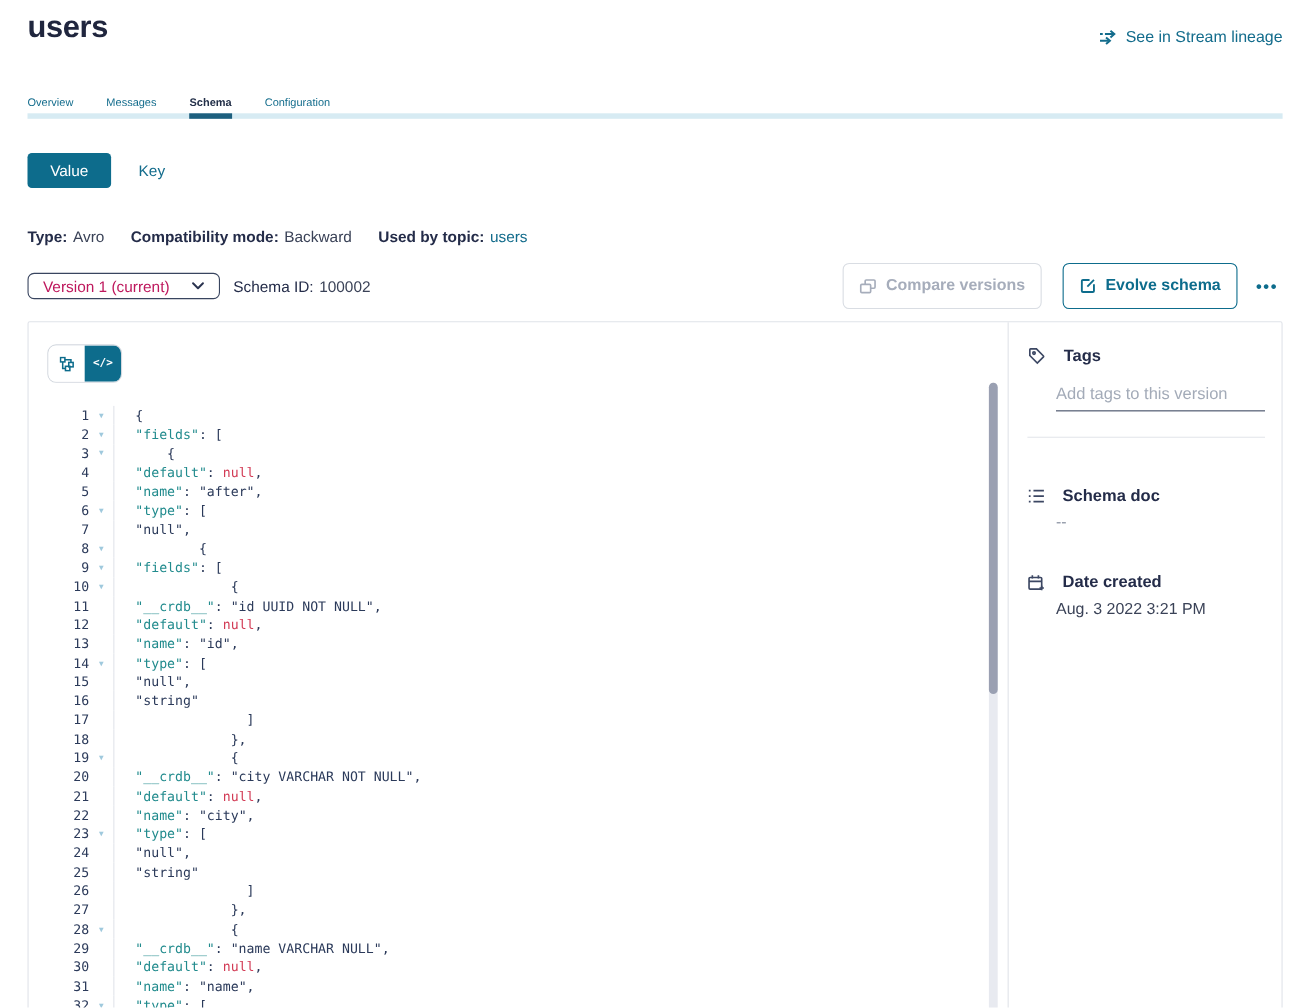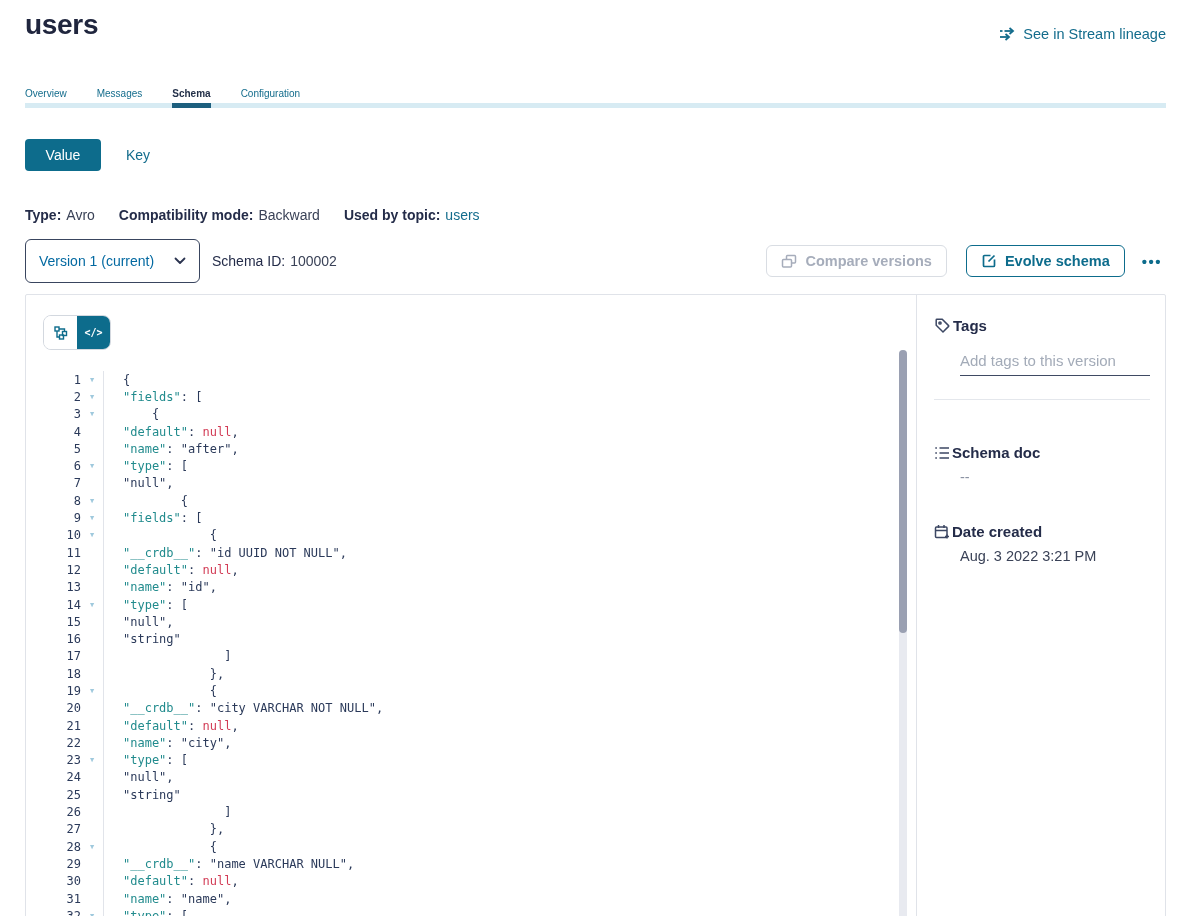--- a/index.html
+++ b/index.html
@@ -33,26 +33,26 @@
   .seg.plain{color:var(--link); margin-left:25px; font-weight:500;}
 
   
   .meta{margin-top:34px; display:flex; gap:24px; font-size:14px; line-height:20px;}
   .meta .item .lbl{font-weight:700; color:var(--navy); margin-right:5px;}
   .meta .item .val{color:var(--text);}
   .meta .item .val.link{color:var(--link); cursor:pointer;}
 
   
   .controls{margin-top:14px; display:flex; align-items:center;}
-  .select{width:175px; height:44px; border:1px solid #39455f; border-radius:6px; display:flex;
-    align-items:center; justify-content:space-between; padding:0 13px; font-size:14px; color:#0369a1; cursor:pointer; background:#fff;}
+  .select{width:175px; height:24px; border:1px solid #39455f; border-radius:6px; display:flex;
+    align-items:center; justify-content:space-between; padding:0 13px; font-size:14px; color:#be185d; cursor:pointer; background:#fff;}
   .schema-id{margin-left:12px; font-size:14px;}
   .schema-id .b{font-weight:400; color:var(--navy); margin-right:5px;}
   .spacer{flex:1;}
-  .btn{display:flex; align-items:center; gap:8px; height:32px; padding:0 14px; border-radius:6px;
+  .btn{display:flex; align-items:center; gap:8px; height:42px; padding:0 14px; border-radius:6px;
     background:#fff; font-size:14.5px; font-family:inherit; cursor:pointer;}
   .btn.disabled{border:1px solid var(--disabled-border); color:var(--disabled); font-weight:600;}
   .btn.outline{border:1px solid var(--accent); color:var(--accent); font-weight:700; margin-left:19px;}
   .more{border:none; background:none; color:var(--accent); font-size:15px; letter-spacing:1.5px;
     font-weight:700; cursor:pointer; margin-left:13px; padding:0 4px;}
 
   
   .panel{margin-top:11px; border:1px solid var(--border); border-radius:2px; display:flex; height:660px;}
   .editor{flex:1; position:relative; padding:20px 0 0 17px; min-width:0;}
   .view-toggle{display:inline-flex; border:1px solid #d3d8df; border-radius:8px; overflow:hidden;}
@@ -69,21 +69,21 @@
   .codecell{border-left:1px solid #e1e4ea; padding-left:19px; white-space:pre; color:var(--code-navy); height:100%; display:flex; align-items:center; flex:1; min-width:0;}
   .codecell .k{color:var(--key);}
   .codecell .s{color:var(--code-navy);}
   .codecell .n{color:var(--nullred);}
 
   .sb-track{position:absolute; top:55px; right:9px; bottom:0; width:8px; background:#e8eaf0; border-radius:4px;}
   .sb-thumb{width:8px; height:283px; background:#9aa0b2; border-radius:4px; cursor:pointer;}
 
   
   .sidebar{width:249px; border-left:1px solid var(--border); padding:22px 15px 0 17px; flex:none;}
-  .side-head{display:flex; align-items:center; gap:2px; color:var(--navy); font-size:15px; font-weight:700;}
+  .side-head{display:flex; align-items:center; gap:16px; color:var(--navy); font-size:15px; font-weight:700;}
   .side-head svg{flex:none; stroke:#3c4763;}
   .tags-input{display:block; margin:18px 0 0 26px; width:190px; border:none; border-bottom:1px solid #3f4a63;
     font-size:15px; font-family:inherit; padding:0 0 6px 0; color:var(--text); outline:none; background:transparent;}
   .tags-input::placeholder{color:var(--muted);}
   .divider{border:none; height:1px; background:#e4e7ec; margin-top:23px;}
   .section{margin-top:44px;}
   .section.second{margin-top:38px;}
   .side-val{margin:8px 0 0 26px; font-size:14.5px; color:var(--text);}
   .side-val.dim{color:#8b93a3;}
 </style>

